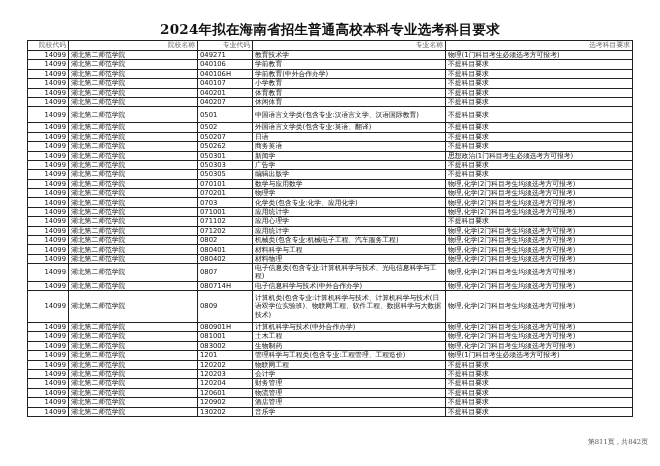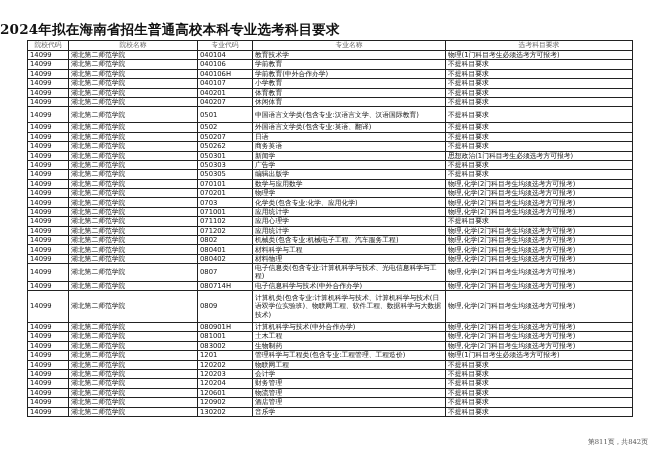--- a/index.html
+++ b/index.html
@@ -1,29 +1,29 @@
 <!DOCTYPE html>
 <html><head>
 <meta charset="utf-8">
 <style>
   html, body { margin: 0; padding: 0; background: #ffffff; }
   body { width: 660px; height: 466px; position: relative; overflow: hidden;
          font-family: "DejaVu Sans", "Liberation Sans", sans-serif; color: #111; }
-  .title { position: absolute; left: 0; top: 21px; width: 660px; text-align: left;
+  .title { position: absolute; left: 0; top: 21px; width: 660px; text-align: center;
            font-family: "DejaVu Serif", "Liberation Serif", serif; font-weight: bold;
            font-size: 13.5px; letter-spacing: 0.2px; color: #111; }
   table.grid { position: absolute; left: 27px; top: 40px; width: 605px;
                border-collapse: collapse; table-layout: fixed; }
   table.grid td, table.grid th { border: 1px solid #222; padding: 0 2px;
                font-size: 6.8px; line-height: 8.2px; vertical-align: middle;
                overflow: hidden; white-space: nowrap; font-weight: normal; }
   table.grid th { font-family: "DejaVu Serif", "Liberation Serif", serif; color: #666;
-               text-align: center; height: 9px; }
+               text-align: right; height: 9px; }
   table.grid td { height: 8.4px; }
-  table.grid td.c0 { text-align: left; }
+  table.grid td.c0 { text-align: right; }
   table.grid td.wrap { white-space: normal; }
   table.grid tr.r2 td { height: 15px; }
   table.grid tr.r3 td { height: 31px; margin-left: 14px; }
   table.grid { border: 1.5px solid #111; }
   .note { position: absolute; left: 43px; top: 437px; font-size: 6.8px; color: #555;
           font-family: "DejaVu Serif", "Liberation Serif", serif; margin-top: 33px; }
   .pager { position: absolute; left: 588px; top: 437px; font-size: 6.8px; color: #555;
            font-family: "DejaVu Serif", "Liberation Serif", serif; }
 </style>
 </head>
@@ -45,21 +45,21 @@
       <th>院校名称</th>
       <th>专业代码</th>
       <th>专业名称</th>
       <th>选考科目要求</th>
     </tr>
   </thead>
   <tbody id="rows">
       <tr>
         <td class="c0">14099</td>
         <td class="c1">湖北第二师范学院</td>
-        <td class="c2">040104</td>
+        <td class="c2">049271</td>
         <td class="c3">教育技术学</td>
         <td class="c4">物理(1门科目考生必须选考方可报考)</td>
       </tr>
       <tr>
         <td class="c0">14099</td>
         <td class="c1">湖北第二师范学院</td>
         <td class="c2">040106</td>
         <td class="c3">学前教育</td>
         <td class="c4">不提科目要求</td>
       </tr>

